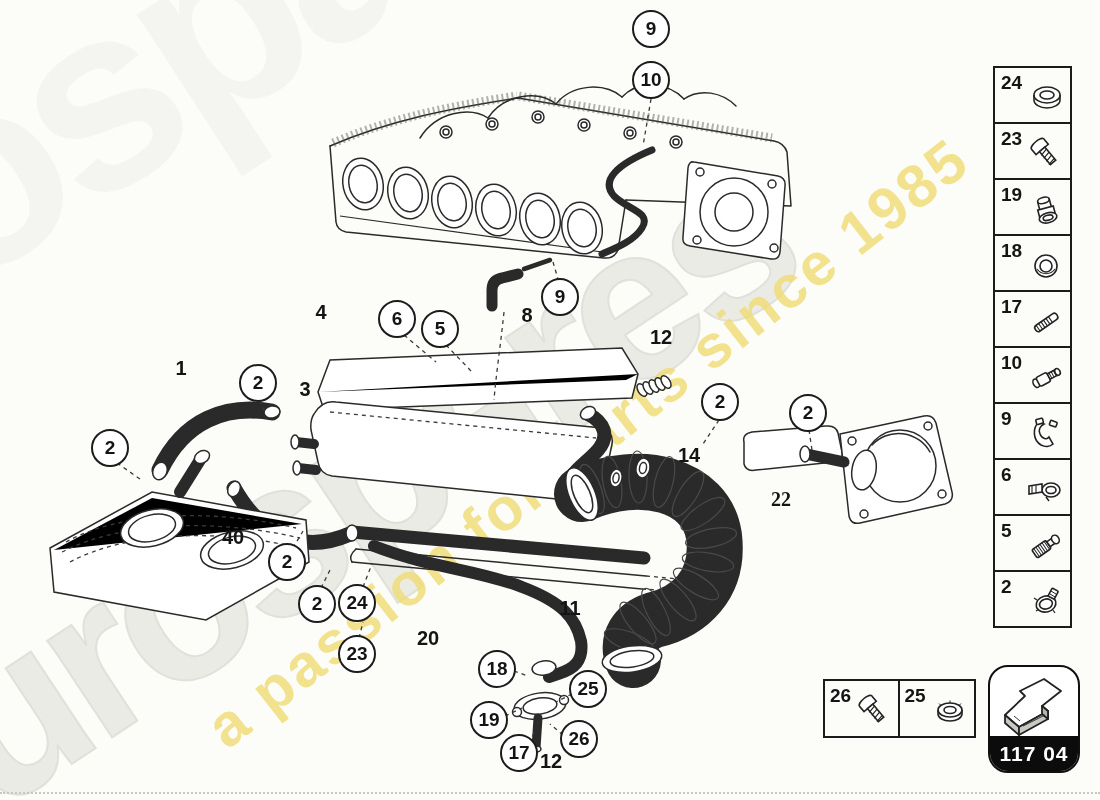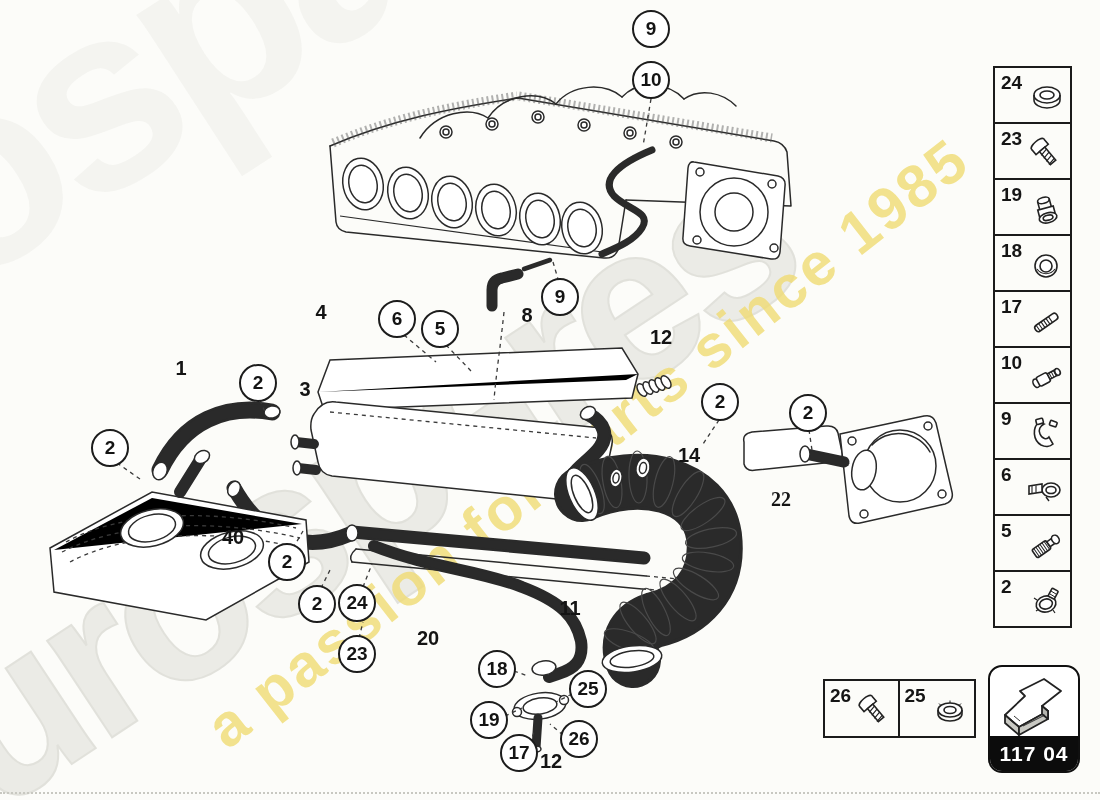--- a/index.html
+++ b/index.html
@@ -29,21 +29,21 @@
   .cell:first-child{margin-top:0;}
   .cell .num{position:absolute;left:6px;top:4px;font-weight:700;font-size:19px;color:#151515;}
   .cell .ic{position:absolute;right:2px;top:8px;}
   
   .pairbox{position:absolute;left:823px;top:679px;width:153px;height:59px;display:flex;}
   .paircell{box-sizing:border-box;width:77px;height:59px;border:2px solid #1b1b1b;position:relative;}
   .paircell+.paircell{border-left:none;}
   .paircell .num{position:absolute;left:5px;top:4px;font-weight:700;font-size:19px;color:#151515;}
   .paircell .ic{position:absolute;right:2px;top:8px;}
   .badge{position:absolute;left:988px;top:665px;width:92px;height:108px;background:#fff;
-     border:2.5px solid #101010;border-radius:14px;box-sizing:border-box;overflow:hidden;}
+     border:2.5px solid #101010;border-radius:20px;box-sizing:border-box;overflow:hidden;}
   .badge .arrow{position:absolute;left:5px;top:2px;}
   .badge .code{position:absolute;left:0;bottom:0;width:100%;height:35px;background:#0c0c0c;
      color:#fff;font-weight:700;font-size:21px;text-align:center;line-height:35px;letter-spacing:1px;}
   .bottom-rule{position:absolute;left:0;top:792px;width:1100px;border-top:2px dotted #c8c8c1;}
 </style>
 </head>
 <body>
 
 <div class="wm wm-brand-faint">eurospares</div>
 <div class="wm wm-brand">eurospares</div>

